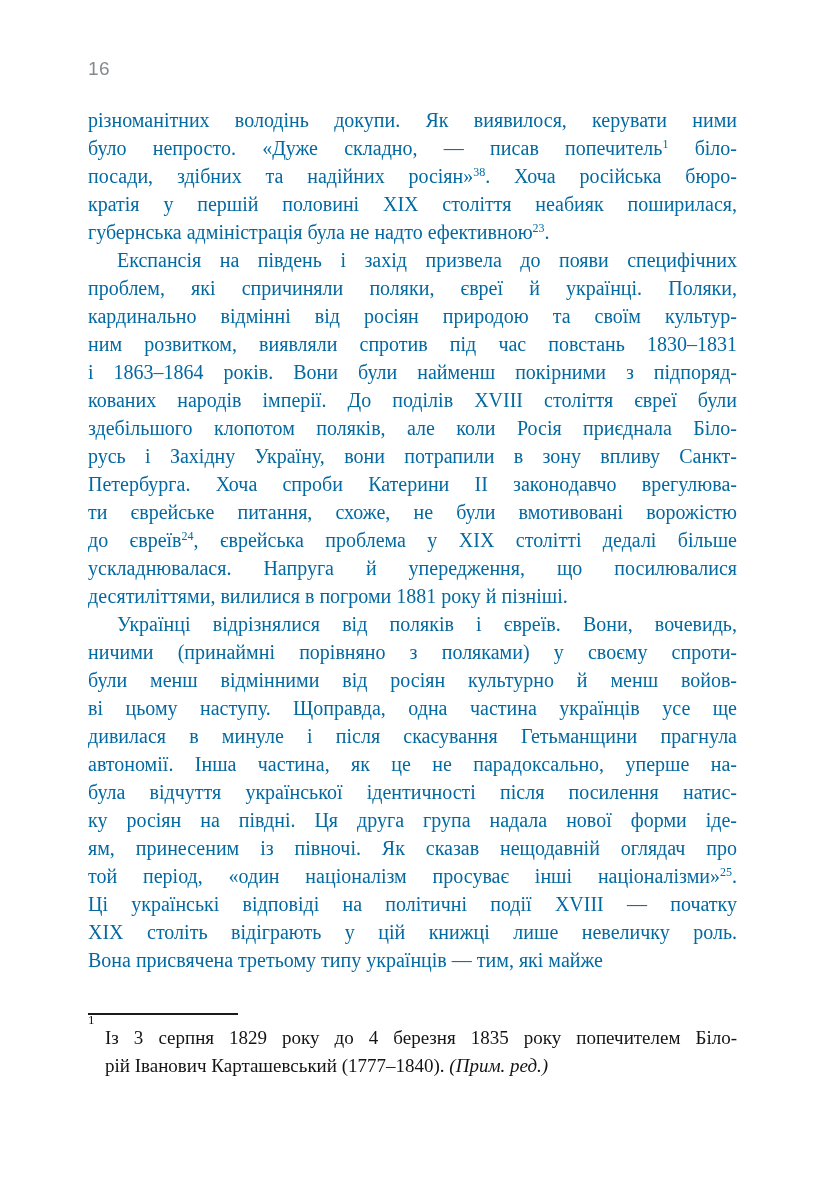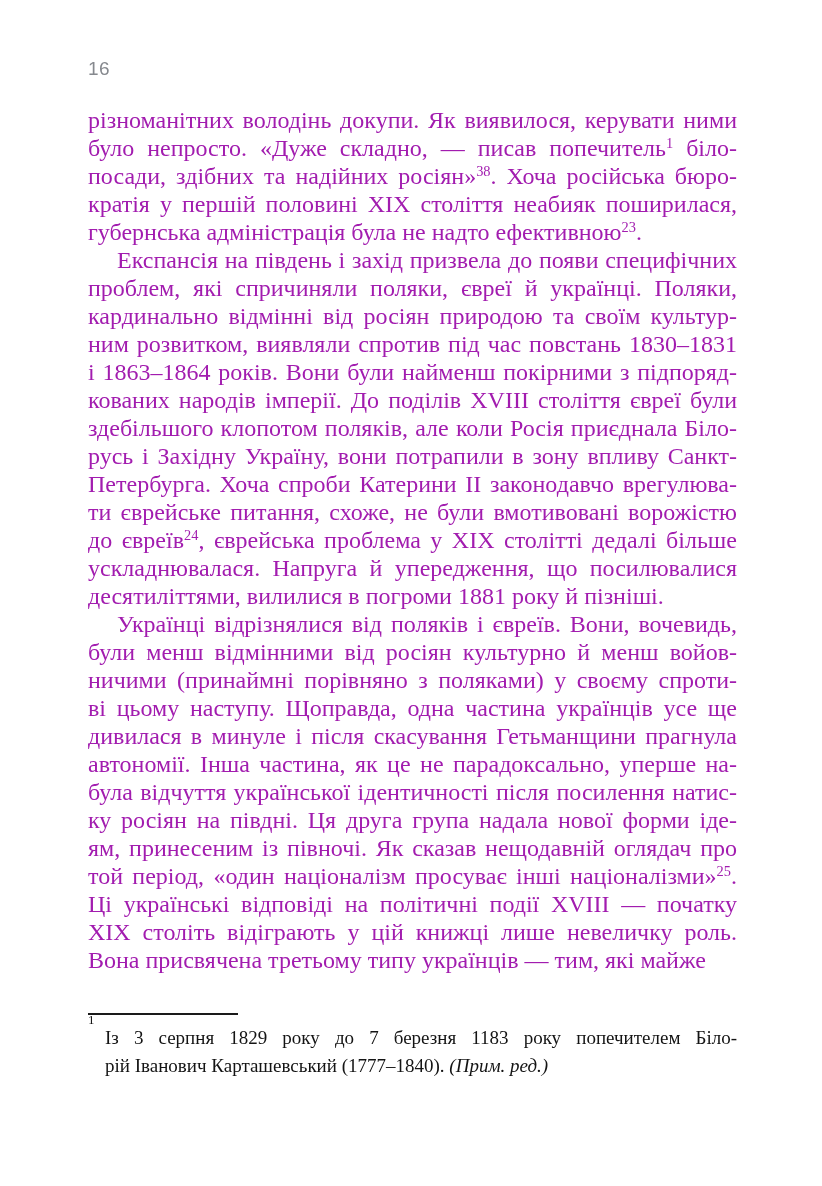--- a/index.html
+++ b/index.html
@@ -31,23 +31,23 @@
     font-size: 17.5px;
     letter-spacing: 0.8px;
     white-space: nowrap;
   }
   
   .body-text {
     position: absolute;
     left: 88px;
     top: 106px;
     width: 649px;
-    font-size: 24px;
+    font-size: 20px;
     line-height: 28px;
-    color: #a21caf;
+    color: #0369a1;
   }
   .paragraph { margin: 0; }
   .text-line {
     text-align: justify;
     text-align-last: justify;
     white-space: normal;
   }
   .text-line.lastline { text-align-last: left; font-family: Liberation Serif, serif; }
   .text-line.indent { text-indent: 29px; }
   sup {
@@ -111,39 +111,39 @@
         <div class="text-line">здебільшого клопотом поляків, але коли Росія приєднала Біло-</div>
         <div class="text-line">русь і Західну Україну, вони потрапили в зону впливу Санкт-</div>
         <div class="text-line">Петербурга. Хоча спроби Катерини II законодавчо врегулюва-</div>
         <div class="text-line">ти єврейське питання, схоже, не були вмотивовані ворожістю</div>
         <div class="text-line">до євреїв<sup>24</sup>, єврейська проблема у XIX столітті дедалі більше</div>
         <div class="text-line">ускладнювалася. Напруга й упередження, що посилювалися</div>
         <div class="text-line lastline">десятиліттями, вилилися в погроми 1881 року й пізніші.</div>
       </div>
       <div class="paragraph">
         <div class="text-line indent">Українці відрізнялися від поляків і євреїв. Вони, вочевидь,</div>
+        <div class="text-line">ничими (принаймні порівняно з поляками) у своєму спроти-</div>
         <div class="text-line">були менш відмінними від росіян культурно й менш войов-</div>
-        <div class="text-line">ничими (принаймні порівняно з поляками) у своєму спроти-</div>
         <div class="text-line">ві цьому наступу. Щоправда, одна частина українців усе ще</div>
         <div class="text-line">дивилася в минуле і після скасування Гетьманщини прагнула</div>
         <div class="text-line">автономії. Інша частина, як це не парадоксально, уперше на-</div>
         <div class="text-line">була відчуття української ідентичності після посилення натис-</div>
         <div class="text-line">ку росіян на півдні. Ця друга група надала нової форми іде-</div>
         <div class="text-line">ям, принесеним із півночі. Як сказав нещодавній оглядач про</div>
         <div class="text-line">той період, «один націоналізм просуває інші націоналізми»<sup>25</sup>.</div>
         <div class="text-line">Ці українські відповіді на політичні події XVIII — початку</div>
         <div class="text-line">XIX століть відіграють у цій книжці лише невеличку роль.</div>
         <div class="text-line lastline">Вона присвячена третьому типу українців — тим, які майже</div>
       </div>
     </div>
 
   <div class="footnote">
     <div class="footnote-rule"></div>
     <div class="footnote-body">
       <sup class="footnote-marker">1</sup>
       <div class="footnote-text" id="footnote-text">
-          <div class="text-line">Із 3 серпня 1829 року до 7 березня 1183 року попечителем Біло-</div>
+          <div class="text-line">Із 3 серпня 1829 року до 4 березня 1835 року попечителем Біло-</div>
           <div class="text-line lastline">рій Іванович Карташевський (1777–1840). <i>(Прим. ред.)</i></div>
         </div>
     </div>
   </div>
 
 </div>
 
 </body></html>

